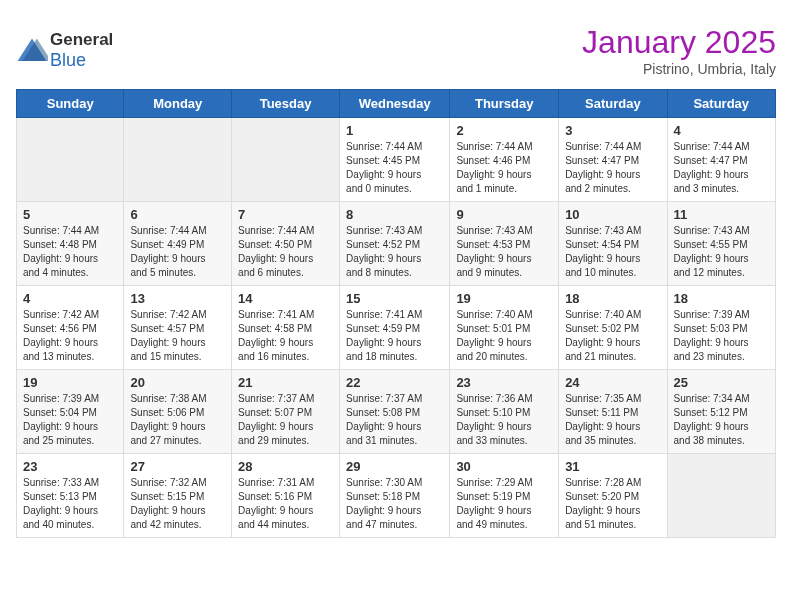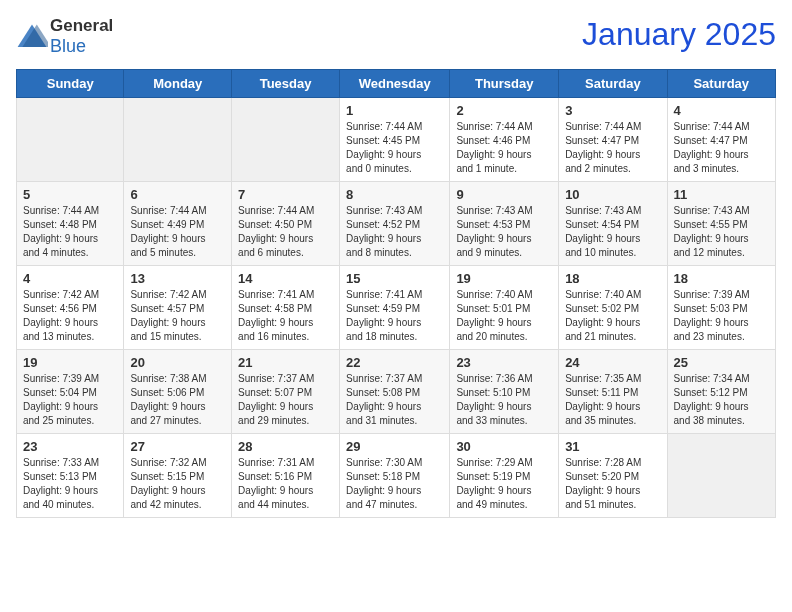--- a/index.html
+++ b/index.html
@@ -6,39 +6,40 @@
     body {
       font-family: Arial, sans-serif;
       background: #fff;
       width: 792px;
       min-height: 612px;
       padding: 16px;
     }
     .header {
       display: flex;
       justify-content: space-between;
-      align-items: flex-start;
+      align-items: center;
       margin-bottom: 12px;
+      margin-top: 8px;
     }
     .logo {
       display: flex;
       align-items: center;
     }
     .logo-icon {
       width: 32px;
       height: 28px;
       margin-right: 2px;
     }
     .title-block {
       text-align: right;
     }
     .month-title {
       font-size: 32px;
       font-weight: 300;
-      color: #1d4ed8;
+      color: #a21caf;
     }
     .location-title {
       font-size: 14px;
       color: #555;
     }
     .calendar {
       width: 100%;
       border-collapse: collapse;
       border: 1px solid #ccc;
     }
@@ -88,20 +89,21 @@
       <polygon points="20,2 38,30 2,30" fill="#2a6ebb" opacity="0.85"></polygon>
       <polygon points="26,2 44,30 8,30" fill="#1a4f8a" opacity="0.5"></polygon>
     </svg>
     <div>
       <span style="font-size:17px;font-weight:bold;color:#333;">General</span><br>
       <span style="font-size:18px;font-weight:normal;color:#2a6ebb;">Blue</span>
     </div>
   </div>
   <div class="title-block">
     <div class="month-title">January 2025</div>
+    <div class="location-title">Pistrino, Umbria, Italy</div>
   </div>
 </div>
 
 <table class="calendar">
   <thead>
     <tr>
     <th>Sunday</th>
         <th>Monday</th>
         <th>Tuesday</th>
         <th>Wednesday</th>

